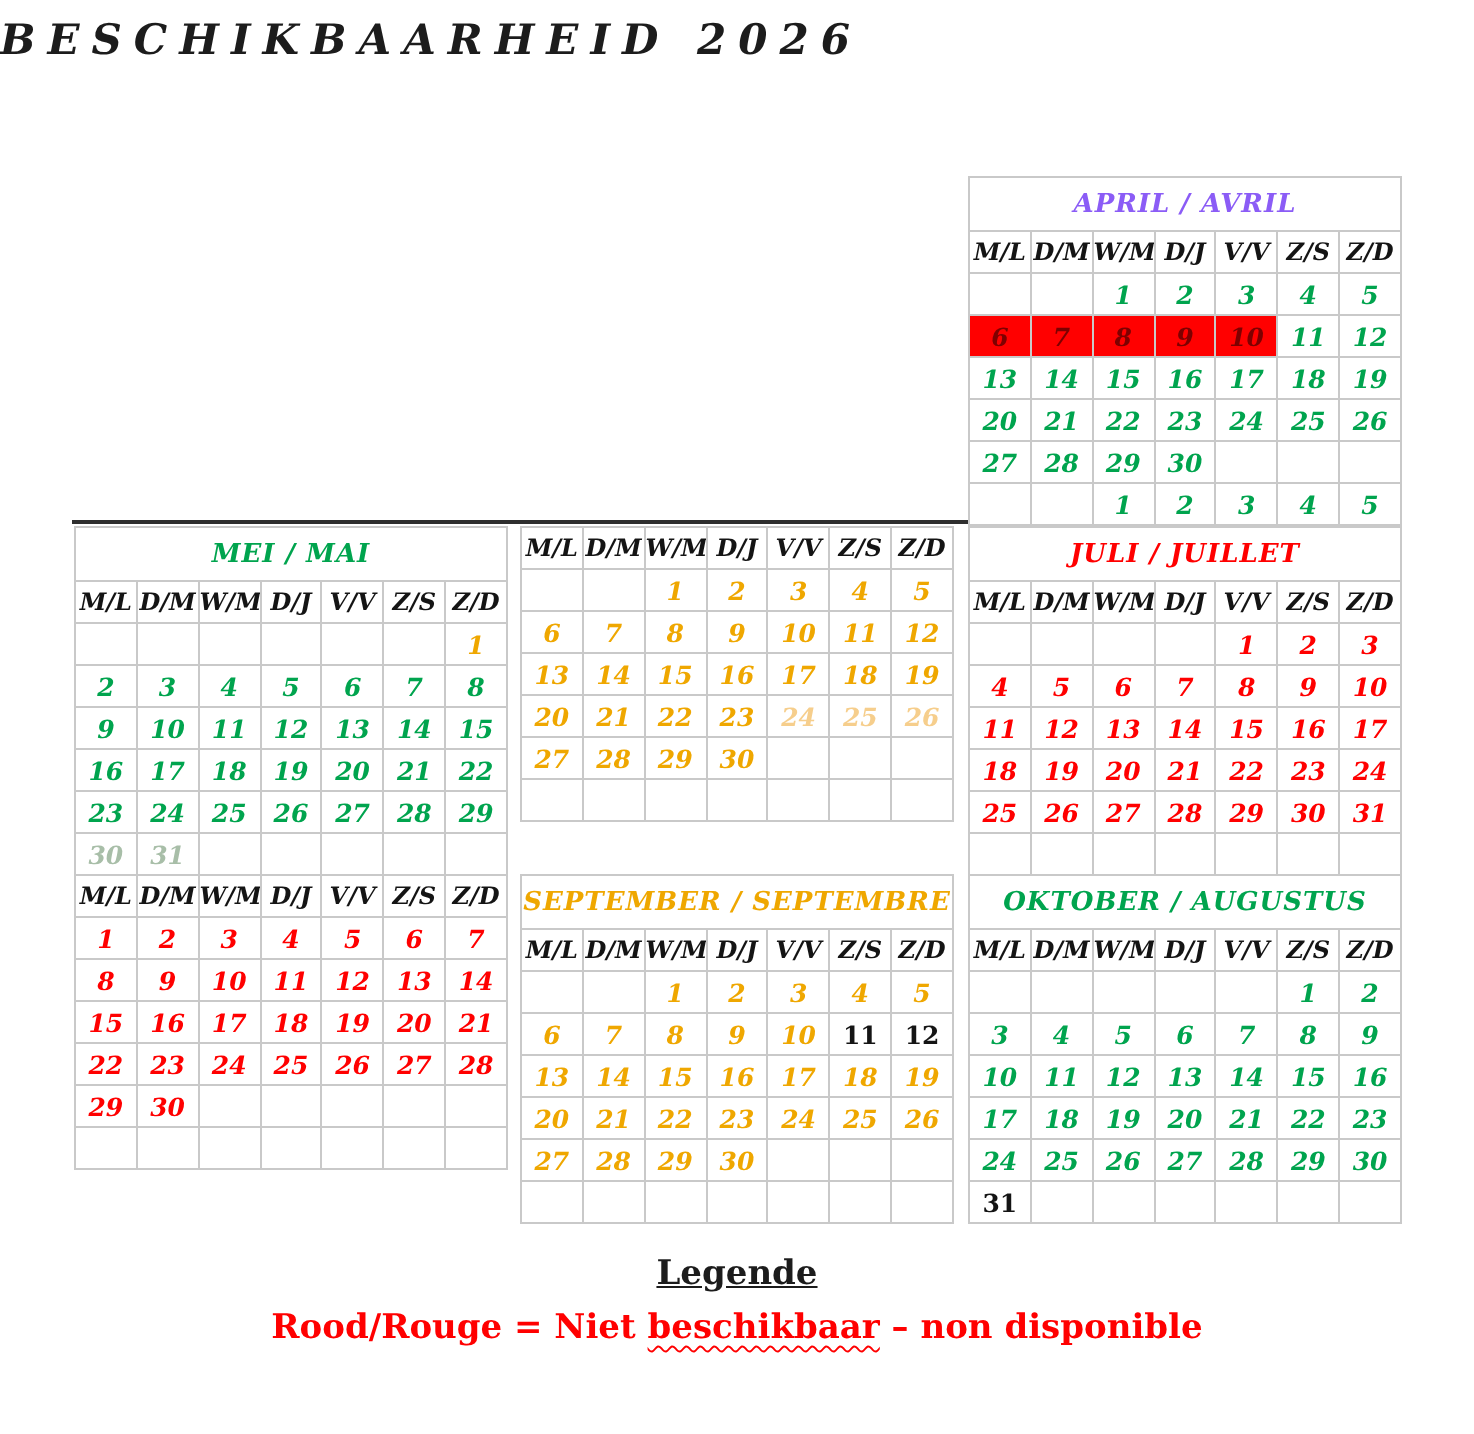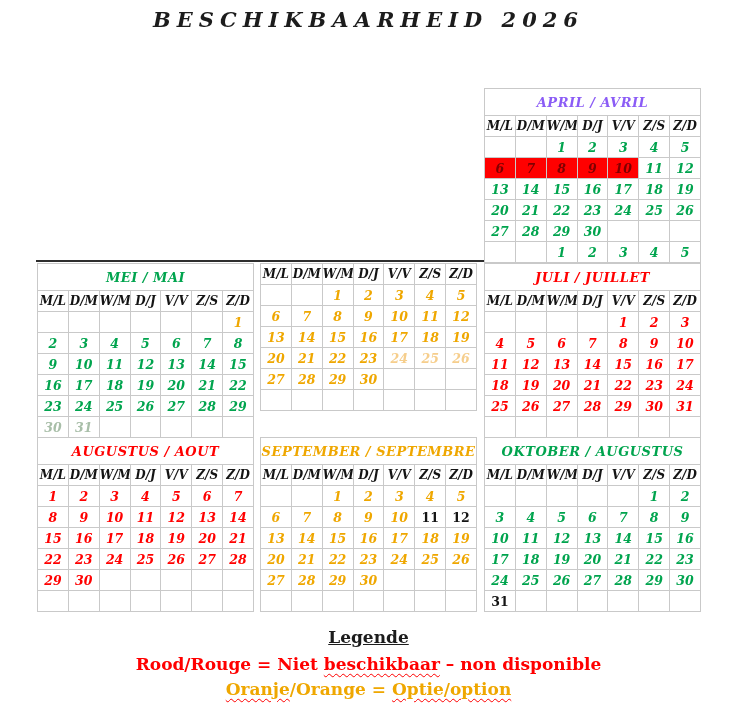--- a/index.html
+++ b/index.html
@@ -1,18 +1,18 @@
 <!DOCTYPE html>
 <html><head>
 <meta charset="utf-8">
 <style>
   html,body{margin:0;padding:0;background:#ffffff;}
   .canvas{position:relative;width:737px;height:717px;background:#ffffff;font-family:"DejaVu Serif",serif;overflow:hidden;}
 
-  .main-title{position:absolute;top:4px;left:0;width:100%;text-align:center;font-style:italic;font-weight:bold;color:#1c1c1c;}
+  .main-title{position:absolute;top:4px;left:0;width:100%;font-style:italic;font-weight:bold;color:#1c1c1c;}
   .main-title .line{font-size:21px;letter-spacing:6px;line-height:31px;white-space:nowrap;}
 
   .topline{position:absolute;left:36px;top:260px;width:448px;height:2px;background:#2e2e2e;}
 
   table.month{position:absolute;border-collapse:collapse;table-layout:fixed;width:217px;background:#fff;}
   table.month td{border:1px solid #c9c9c9;text-align:center;padding:0;overflow:hidden;}
   td.mtitle{height:26px;font-weight:bold;font-style:italic;font-size:13px;letter-spacing:0.5px;}
   td.dayh{height:20px;font-weight:bold;font-style:italic;font-size:12px;color:#141414;}
   td.num-cell{height:20px;font-weight:bold;font-style:italic;font-size:12.5px;}
   td.hl{border-color:#7a0000;}
@@ -315,23 +315,20 @@
             <td class="num-cell"></td>
             <td class="num-cell"></td>
             <td class="num-cell"></td>
             <td class="num-cell"></td>
           </tr>
         </tbody>
       </table>
       <table class="month" id="month-augustus">
         <tbody>
           <tr>
-            <td colspan="7" class="mtitle" style="color: rgb(255, 0, 0);">AUGUSTUS / AOUT</td>
-          </tr>
-          <tr>
             <td class="dayh">M/L</td>
             <td class="dayh">D/M</td>
             <td class="dayh">W/M</td>
             <td class="dayh">D/J</td>
             <td class="dayh">V/V</td>
             <td class="dayh">Z/S</td>
             <td class="dayh">Z/D</td>
           </tr>
           <tr>
             <td class="num-cell" style="color: rgb(255, 0, 0);">1</td>
@@ -528,16 +525,15 @@
             <td class="num-cell"></td>
           </tr>
         </tbody>
       </table>
     </div>
 
   <footer class="legend">
     <div class="legend-heading">Legende</div>
     <div id="legend-lines">
         <div class="legend-line" style="color: rgb(255, 0, 0);"><span>Rood/Rouge = Niet </span><span class="wavy">beschikbaar</span><span> – non disponible</span></div>
-        <div class="legend-line" style="color: rgb(239, 167, 0);"><span class="wavy">Oranje</span><span>/Orange = </span><span class="wavy">Optie/option</span></div>
       </div>
   </footer>
 </div>
 
 </body></html>

